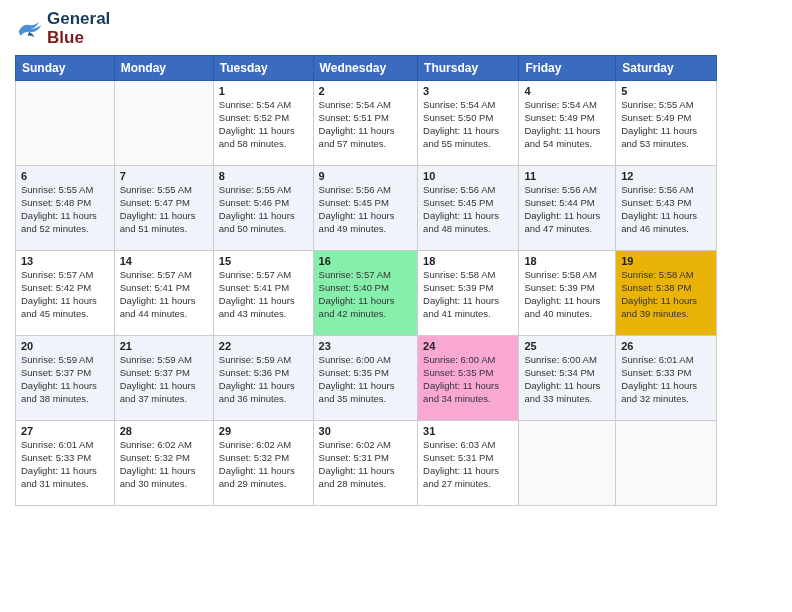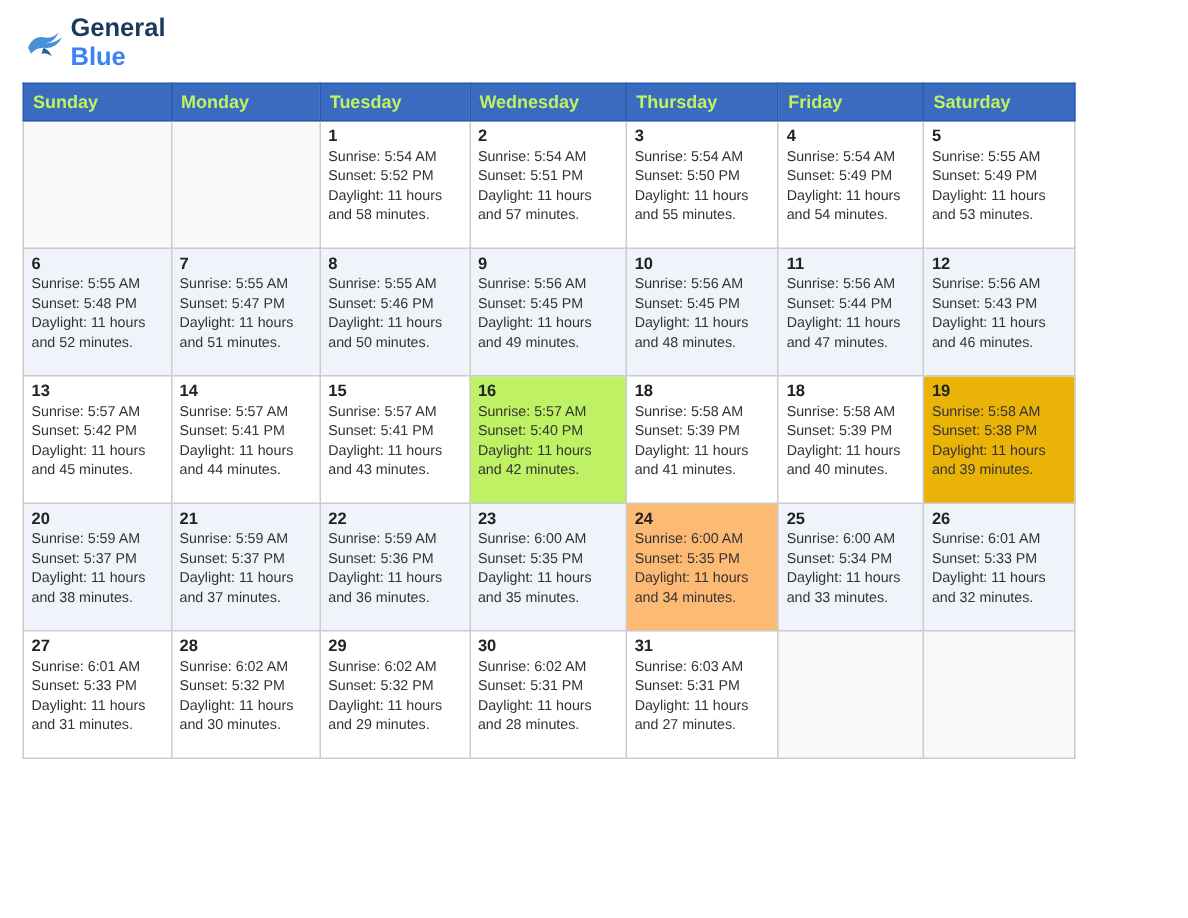--- a/index.html
+++ b/index.html
@@ -44,21 +44,21 @@
       font-size: 15px;
       color: #555;
     }
     .calendar {
       width: 100%;
       border-collapse: collapse;
       font-size: 10.5px;
     }
     .calendar th {
       background: #3a6bbf;
-      color: #bef264;
+      color: #ffffff;
       padding: 5px 6px;
       text-align: left;
       font-size: 12px;
       font-weight: bold;
       border: 1px solid #2a5aaf;
     }
     .calendar td {
       border: 1px solid #ccc;
       vertical-align: top;
       padding: 4px 5px;
@@ -96,21 +96,21 @@
 
 <div class="page">
   <div class="header">
     <div class="logo">
       <svg class="logo-bird" viewBox="0 0 40 32" xmlns="http://www.w3.org/2000/svg">
         <path d="M5 20 Q10 8 20 10 Q28 12 35 5 Q30 15 22 16 Q30 16 38 10 Q32 22 20 20 Q12 20 8 26 Z" fill="#4a90d9"></path>
         <path d="M20 20 Q25 22 28 28 Q22 24 18 26 Z" fill="#1a5fa0"></path>
       </svg>
       <div>
         <div style="font-size:17px;font-weight:bold;color:#1a3a5c;line-height:1.1;">General</div>
-        <div style="font-size:17px;font-weight:bold;color:#3b82f6;line-height:1.1;">Blue</div>
+        <div style="font-size:17px;font-weight:bold;color:#7f1d1d;line-height:1.1;">Blue</div>
       </div>
     </div>
     <div class="title-block">
       <div class="month-title"></div>
       <div class="location"></div>
     </div>
   </div>
 
   <table class="calendar">
     <thead>
@@ -185,21 +185,21 @@
             <div class="day-info">Sunrise: 5:57 AM<br>Sunset: 5:42 PM<br>Daylight: 11 hours and 45 minutes.</div>
           </td>
           <td style="background: rgb(255, 255, 255);">
             <span class="day-num">14</span>
             <div class="day-info">Sunrise: 5:57 AM<br>Sunset: 5:41 PM<br>Daylight: 11 hours and 44 minutes.</div>
           </td>
           <td style="background: rgb(255, 255, 255);">
             <span class="day-num">15</span>
             <div class="day-info">Sunrise: 5:57 AM<br>Sunset: 5:41 PM<br>Daylight: 11 hours and 43 minutes.</div>
           </td>
-          <td style="background: #bef264;">
+          <td style="background: #86efac;">
             <span class="day-num">16</span>
             <div class="day-info">Sunrise: 5:57 AM<br>Sunset: 5:40 PM<br>Daylight: 11 hours and 42 minutes.</div>
           </td>
           <td style="background: rgb(255, 255, 255);">
             <span class="day-num">18</span>
             <div class="day-info">Sunrise: 5:58 AM<br>Sunset: 5:39 PM<br>Daylight: 11 hours and 41 minutes.</div>
           </td>
           <td style="background: rgb(255, 255, 255);">
             <span class="day-num">18</span>
             <div class="day-info">Sunrise: 5:58 AM<br>Sunset: 5:39 PM<br>Daylight: 11 hours and 40 minutes.</div>
@@ -219,21 +219,21 @@
             <div class="day-info">Sunrise: 5:59 AM<br>Sunset: 5:37 PM<br>Daylight: 11 hours and 37 minutes.</div>
           </td>
           <td style="background: rgb(240, 244, 250);">
             <span class="day-num">22</span>
             <div class="day-info">Sunrise: 5:59 AM<br>Sunset: 5:36 PM<br>Daylight: 11 hours and 36 minutes.</div>
           </td>
           <td style="background: rgb(240, 244, 250);">
             <span class="day-num">23</span>
             <div class="day-info">Sunrise: 6:00 AM<br>Sunset: 5:35 PM<br>Daylight: 11 hours and 35 minutes.</div>
           </td>
-          <td style="background: #fdba74; margin-left: 16px;">
+          <td style="background: #f9a8d4; margin-left: 16px;">
             <span class="day-num">24</span>
             <div class="day-info">Sunrise: 6:00 AM<br>Sunset: 5:35 PM<br>Daylight: 11 hours and 34 minutes.</div>
           </td>
           <td style="background: rgb(240, 244, 250);">
             <span class="day-num">25</span>
             <div class="day-info">Sunrise: 6:00 AM<br>Sunset: 5:34 PM<br>Daylight: 11 hours and 33 minutes.</div>
           </td>
           <td style="background: rgb(240, 244, 250);">
             <span class="day-num">26</span>
             <div class="day-info">Sunrise: 6:01 AM<br>Sunset: 5:33 PM<br>Daylight: 11 hours and 32 minutes.</div>

